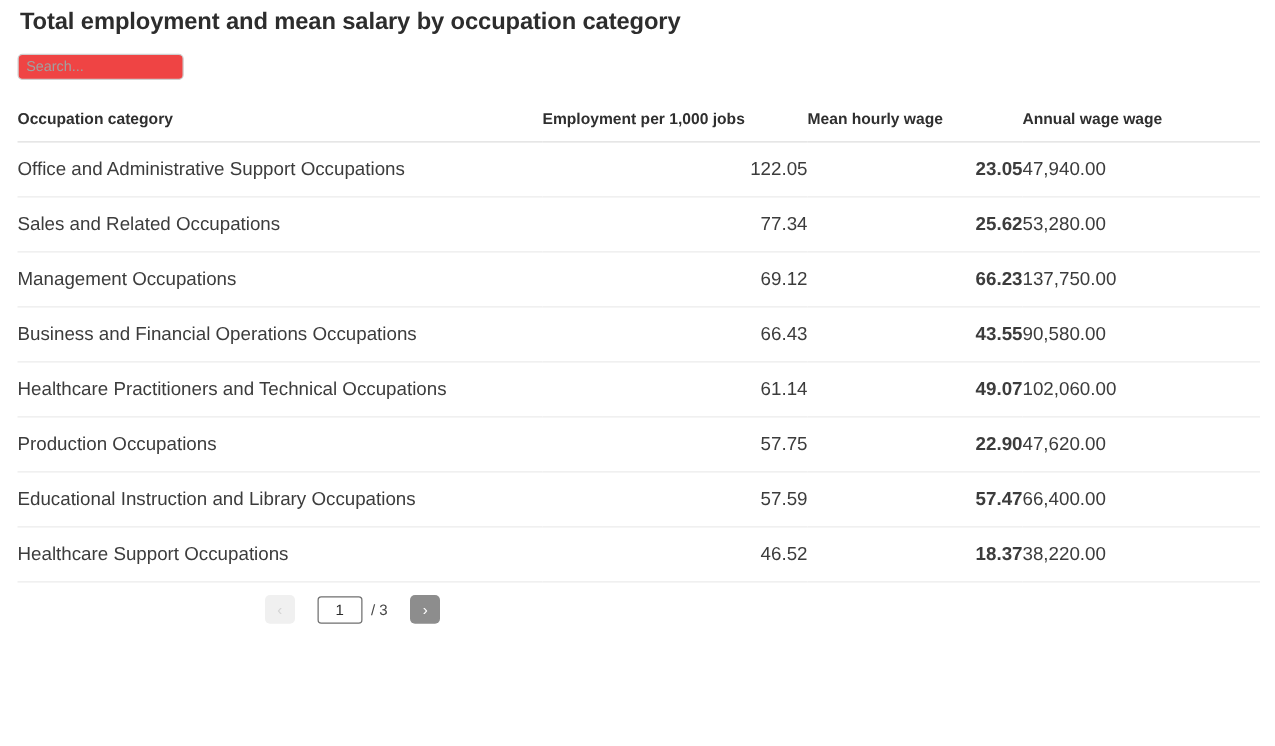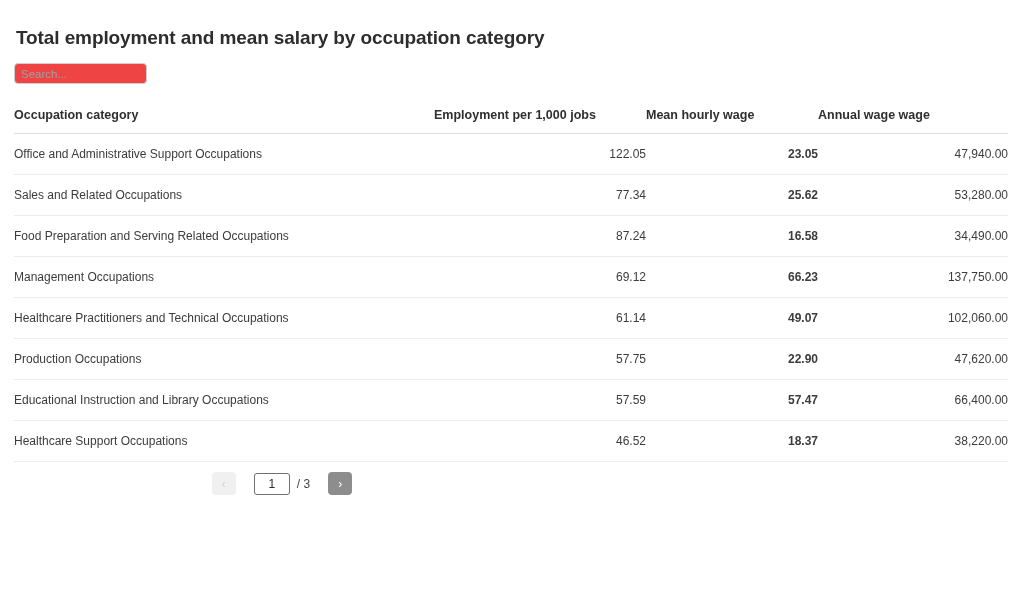--- a/index.html
+++ b/index.html
@@ -8,21 +8,21 @@
     padding: 0;
     width: 1020px;
     height: 597px;
     background: #ffffff;
     font-family: "Liberation Sans", sans-serif;
     -webkit-font-smoothing: antialiased;
   }
   .page {
     width: 1020px;
     height: 597px;
-    padding: 20px 12px 0 14px;
+    padding: 0 12px 0 14px;
     position: relative;
     overflow: hidden;
   }
   .page-title {
     font-size: 19px;
     font-weight: bold;
     color: #2d2d2d;
     letter-spacing: -0.1px;
     margin: 5px 0 0 2px;
     line-height: 26px;
@@ -54,38 +54,38 @@
     font-size: 12.5px;
     font-weight: bold;
     color: #2f2f2f;
     padding: 0 0 11px 0;
     border-bottom: 1px solid #dedede;
     vertical-align: bottom;
     white-space: nowrap;
     margin-left: 18px;
   }
   table.data-table td {
-    font-size: 12px;
+    font-size: 15px;
     color: #3c3c3c;
     padding: 13px 0 13px 0;
     border-bottom: 1px solid #ececec;
     vertical-align: middle;
     white-space: nowrap;
   }
   th.col-name, td.col-name {
     text-align: left;
     padding-left: 16px;
     width: 420px;
   }
   th.col-emp { text-align: left; padding-left: 10px; width: 212px; }
   td.col-emp { text-align: right; padding-right: 16px; width: 212px; }
   th.col-hourly { text-align: left; padding-left: 24px; width: 172px; }
   td.col-hourly { text-align: right; padding-right: 16px; width: 172px; font-weight: bold; }
   th.col-annual { text-align: left; padding-left: 22px; width: 190px; }
-  td.col-annual { text-align: right; padding-right: 14px; width: 190px; }
+  td.col-annual { padding-right: 14px; width: 190px; }
 
   .pager {
     display: flex;
     align-items: center;
     justify-content: center;
     gap: 0;
     margin-top: 10px;
     width: 994px;
   }
   .pager-inner {
@@ -163,30 +163,30 @@
           <td class="col-hourly">23.05</td>
           <td class="col-annual">47,940.00</td>
         </tr>
         <tr>
           <td class="col-name">Sales and Related Occupations</td>
           <td class="col-emp">77.34</td>
           <td class="col-hourly">25.62</td>
           <td class="col-annual">53,280.00</td>
         </tr>
         <tr>
-          <td class="col-name">Food Preparation and Serving Related Occupations</td>
-          <td class="col-emp">87.24</td>
-          <td class="col-hourly">16.58</td>
-          <td class="col-annual">34,490.00</td>
-        </tr>
-        <tr>
           <td class="col-name">Management Occupations</td>
           <td class="col-emp">69.12</td>
           <td class="col-hourly">66.23</td>
           <td class="col-annual">137,750.00</td>
+        </tr>
+        <tr>
+          <td class="col-name">Business and Financial Operations Occupations</td>
+          <td class="col-emp">66.43</td>
+          <td class="col-hourly">43.55</td>
+          <td class="col-annual">90,580.00</td>
         </tr>
         <tr>
           <td class="col-name">Healthcare Practitioners and Technical Occupations</td>
           <td class="col-emp">61.14</td>
           <td class="col-hourly">49.07</td>
           <td class="col-annual">102,060.00</td>
         </tr>
         <tr>
           <td class="col-name">Production Occupations</td>
           <td class="col-emp">57.75</td>

